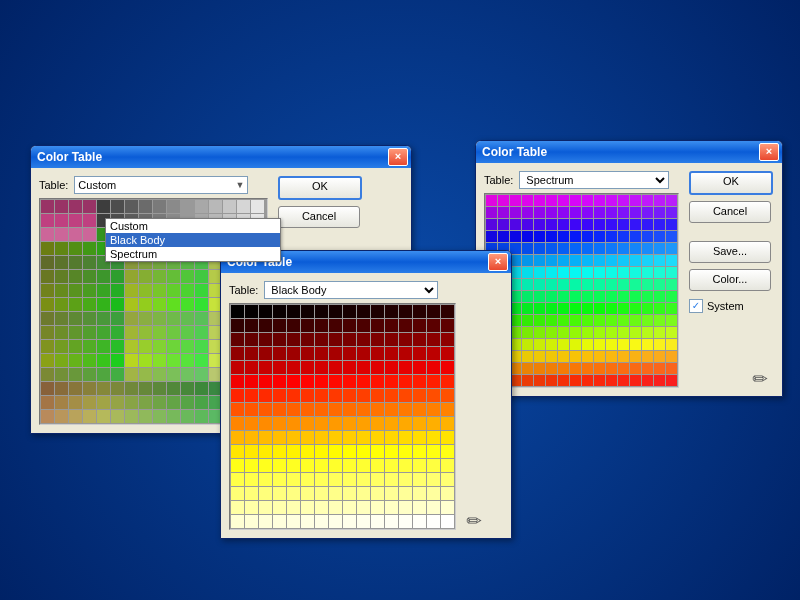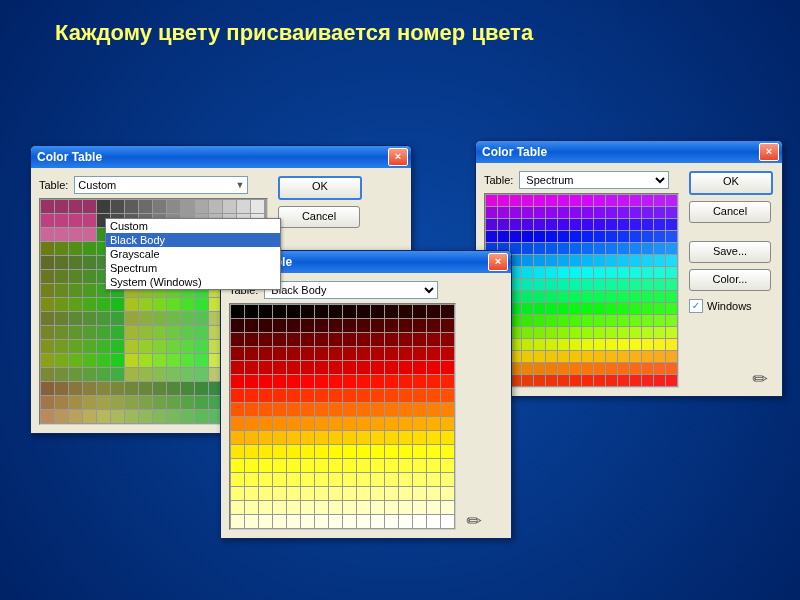--- a/index.html
+++ b/index.html
@@ -114,21 +114,20 @@
   
   .d3 { left:475px; top:140px; width:306px; }
   .d3 .palette { grid-template-columns: repeat(16, 11px); grid-auto-rows:11px; }
 
   .cell { width:100%; height:100%; }
 </style>
 </head>
 <body>
 
 <div class="slide-text">
-  <div class="ln2">Каждому цвету присваивается номер цвета</div>
 </div>
 
 <div class="dialog d3">
   <div class="titlebar">
     <span>Color Table</span>
     <div class="closebtn"><span>×</span></div>
   </div>
   <div class="body">
     <div class="lcol">
       <div class="lbl">
@@ -397,21 +396,21 @@
         </div>
     </div>
     <div class="rcol">
       <div class="btn primary">OK</div>
       <div class="btn">Cancel</div>
       <div style="height:6px"></div>
       <div class="btn">Save...</div>
       <div class="btn">Color...</div>
       <div class="checkbox">
         <span class="box">✓</span>
-        <span>Windows</span>
+        <span>System</span>
       </div>
       <div style="flex:1"></div>
       <div class="eyedrop">✎</div>
     </div>
   </div>
 </div>
 
 <div class="dialog d1">
   <div class="titlebar">
     <span>Color Table</span>
@@ -685,23 +684,21 @@
           <div class="cell" style="background: rgb(91, 185, 138);"></div>
         </div>
     </div>
     <div class="rcol">
       <div class="btn primary">OK</div>
       <div class="btn">Cancel</div>
     </div>
     <div class="dropdown-list" id="dd1">
         <div>Custom</div>
         <div class="hl">Black Body</div>
-        <div>Grayscale</div>
         <div>Spectrum</div>
-        <div>System (Windows)</div>
       </div>
   </div>
 </div>
 
 <div class="dialog d2">
   <div class="titlebar">
     <span>Color Table</span>
     <div class="closebtn"><span>×</span></div>
   </div>
   <div class="body">

